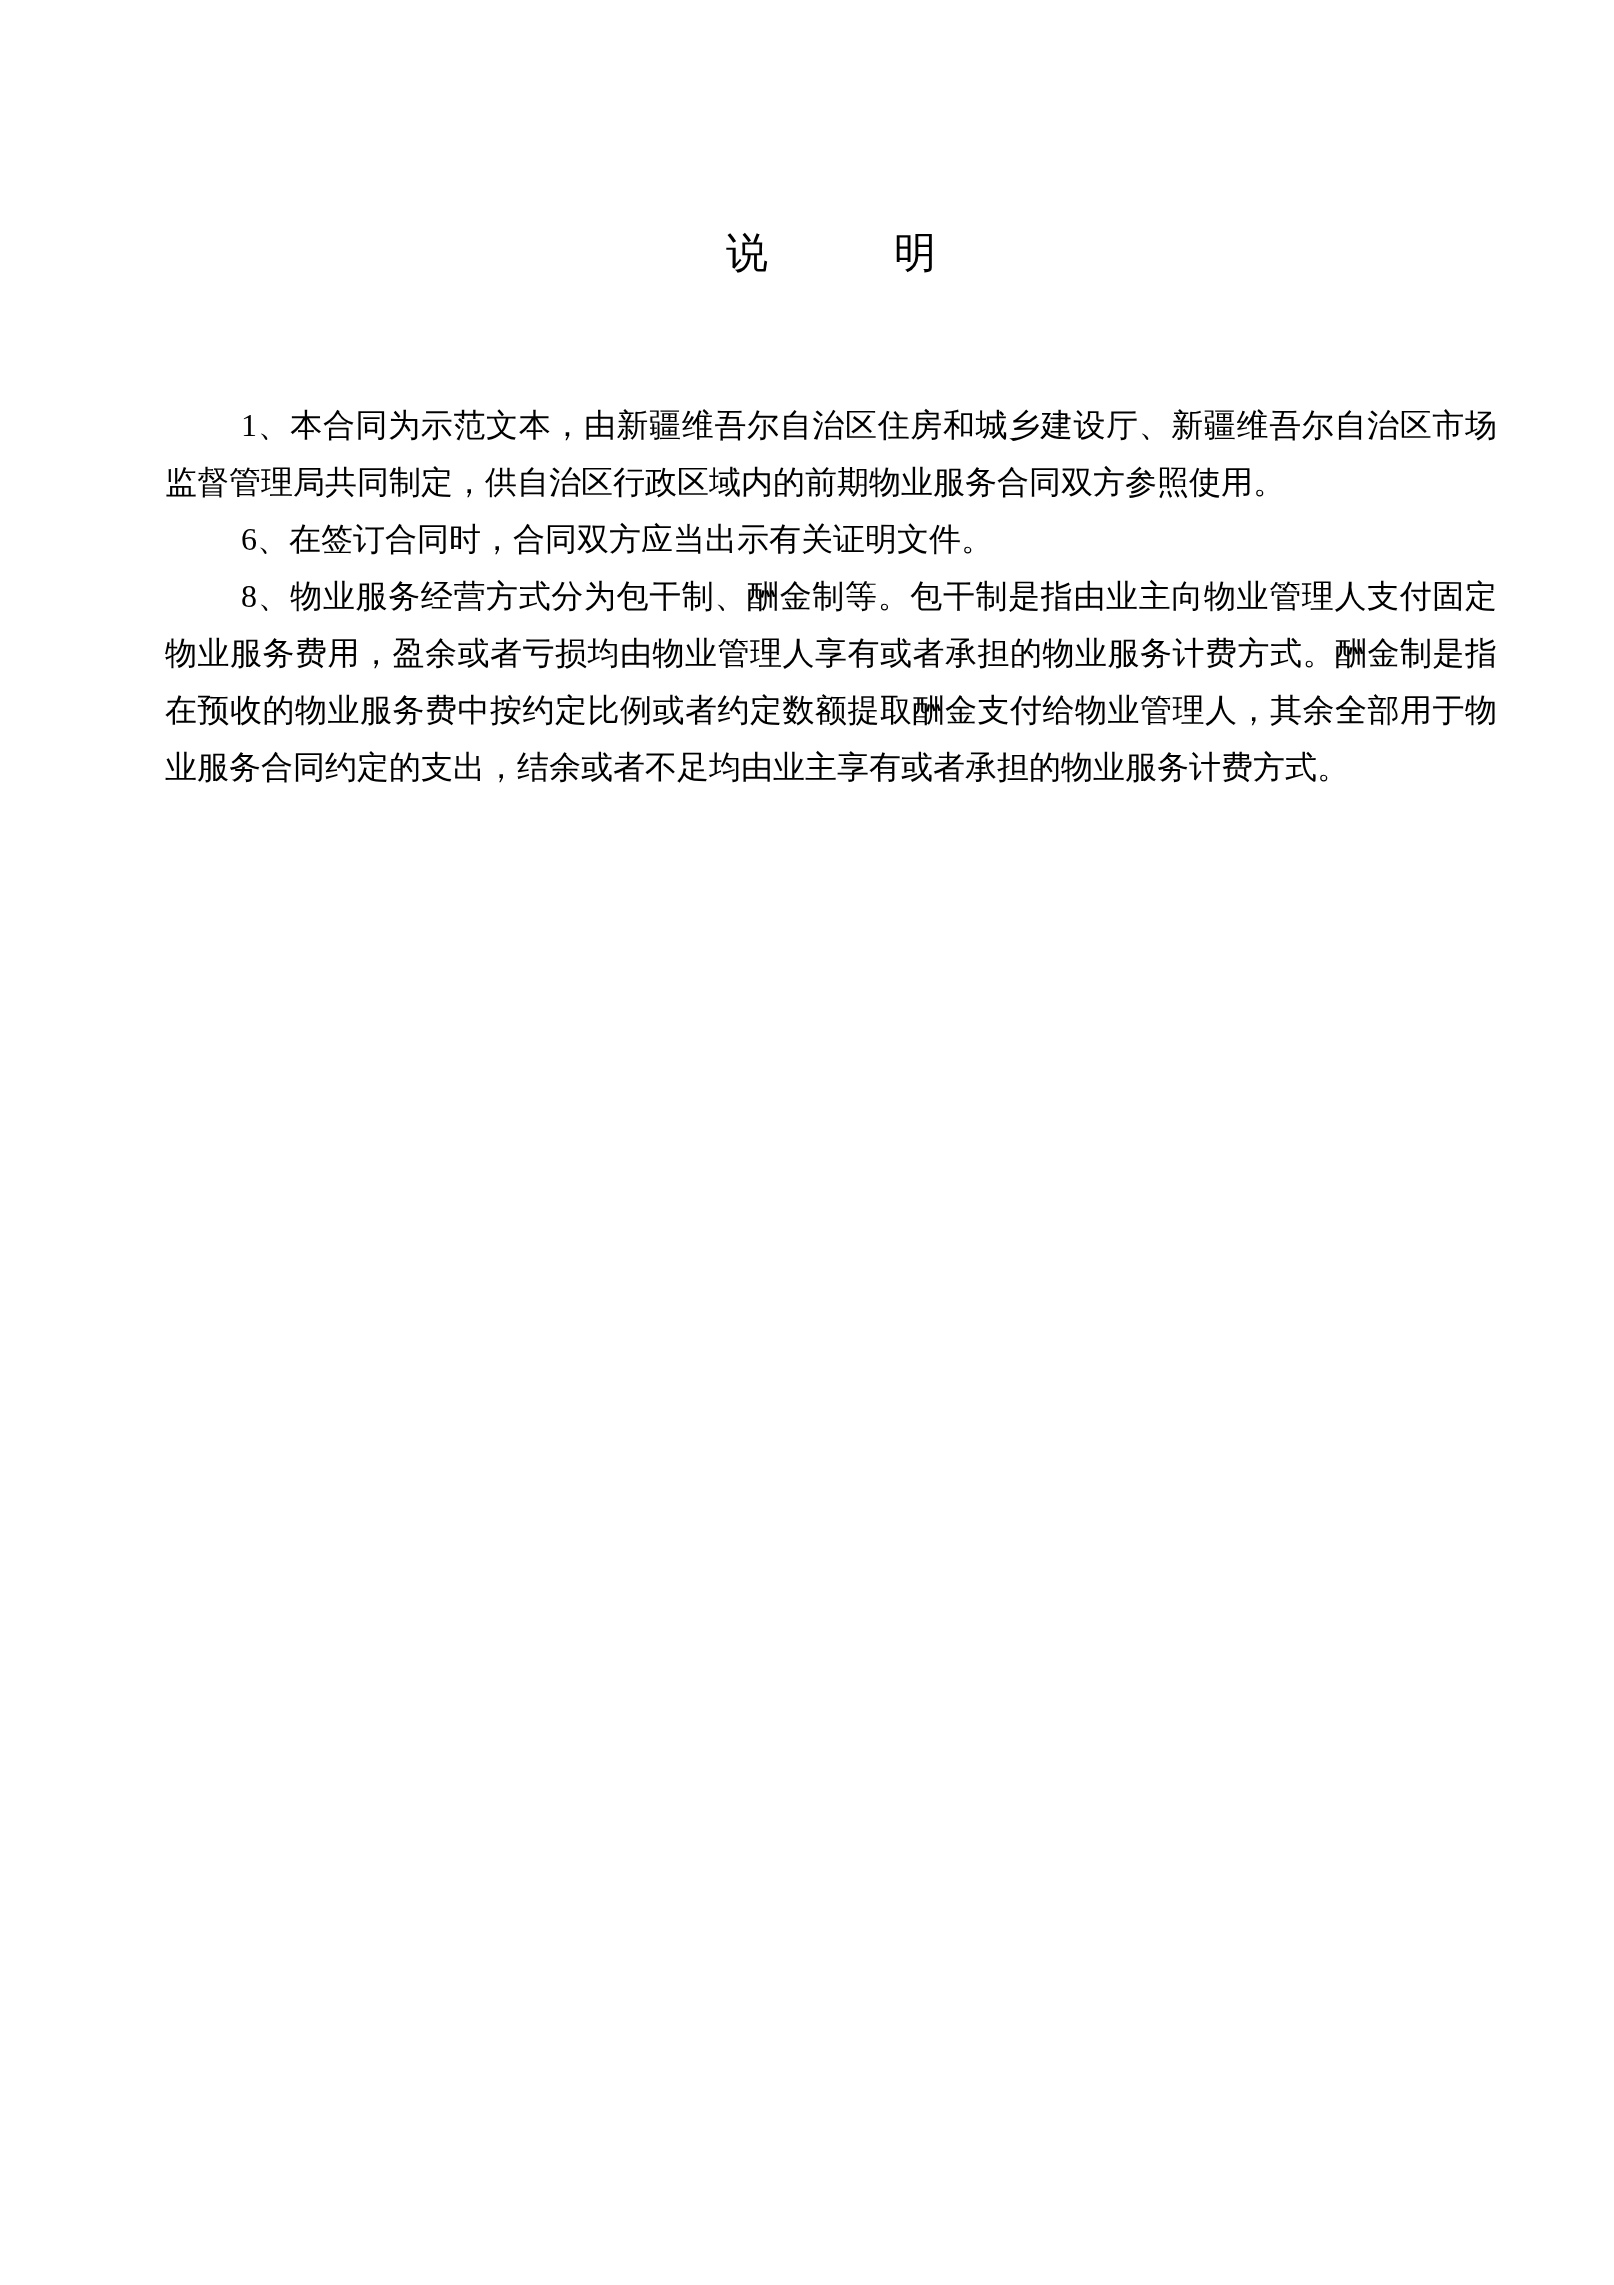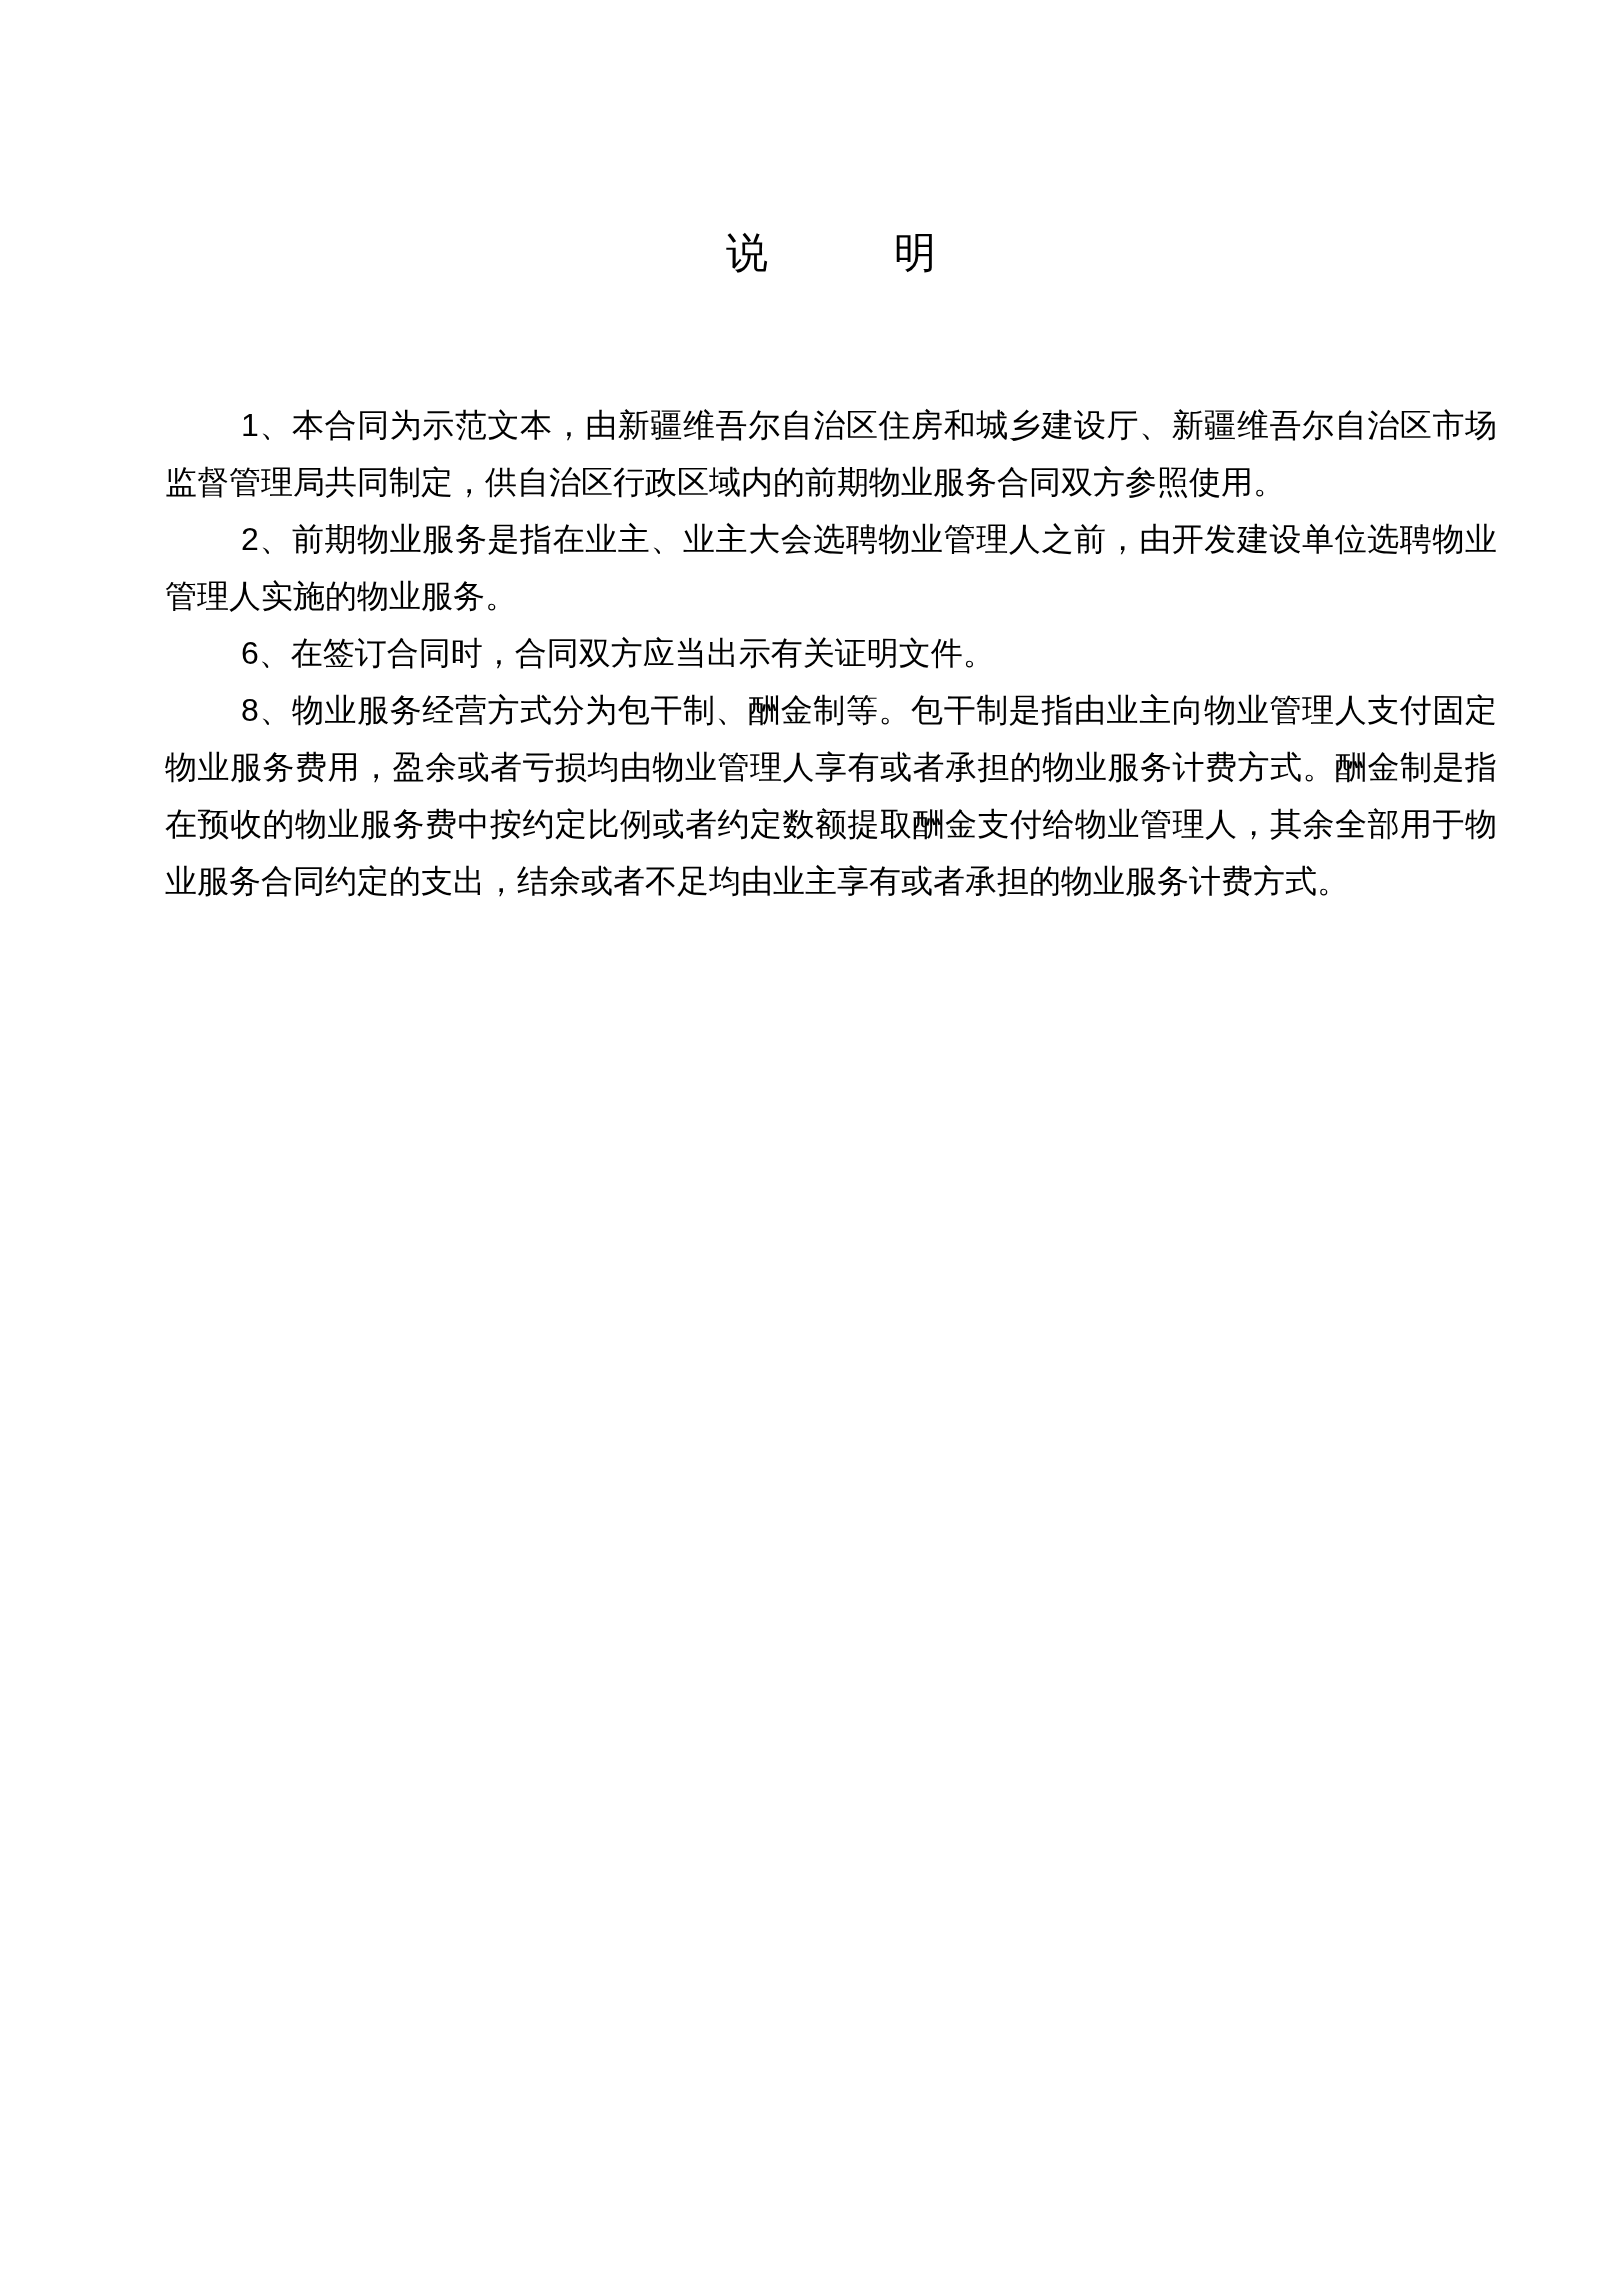--- a/index.html
+++ b/index.html
@@ -34,27 +34,27 @@
   }
   .para {
     margin: 0;
     padding: 0;
     font-size: 32px;
     line-height: 57px;
     text-align: justify;
     text-indent: 76px;
     color: #000000;
     word-break: break-all;
+    font-family: Liberation Serif, serif;
   }
 </style>
 </head>
 <body>
 
 <div class="page">
   <div class="content">
     <h1 class="doc-title">说　　　明</h1>
     <p class="para">1、本合同为示范文本，由新疆维吾尔自治区住房和城乡建设厅、新疆维吾尔自治区市场监督管理局共同制定，供自治区行政区域内的前期物业服务合同双方参照使用。</p>
-    <p class="para">2、前期物业服务是指在业主、业主大会选聘物业管理人之前，由开发建设单位选聘物业管理人实施的物业服务。</p>
     <p class="para">6、在签订合同时，合同双方应当出示有关证明文件。</p>
     <p class="para">8、物业服务经营方式分为包干制、酬金制等。包干制是指由业主向物业管理人支付固定物业服务费用，盈余或者亏损均由物业管理人享有或者承担的物业服务计费方式。酬金制是指在预收的物业服务费中按约定比例或者约定数额提取酬金支付给物业管理人，其余全部用于物业服务合同约定的支出，结余或者不足均由业主享有或者承担的物业服务计费方式。</p>
   </div>
 </div>
 
 
 </body></html>

